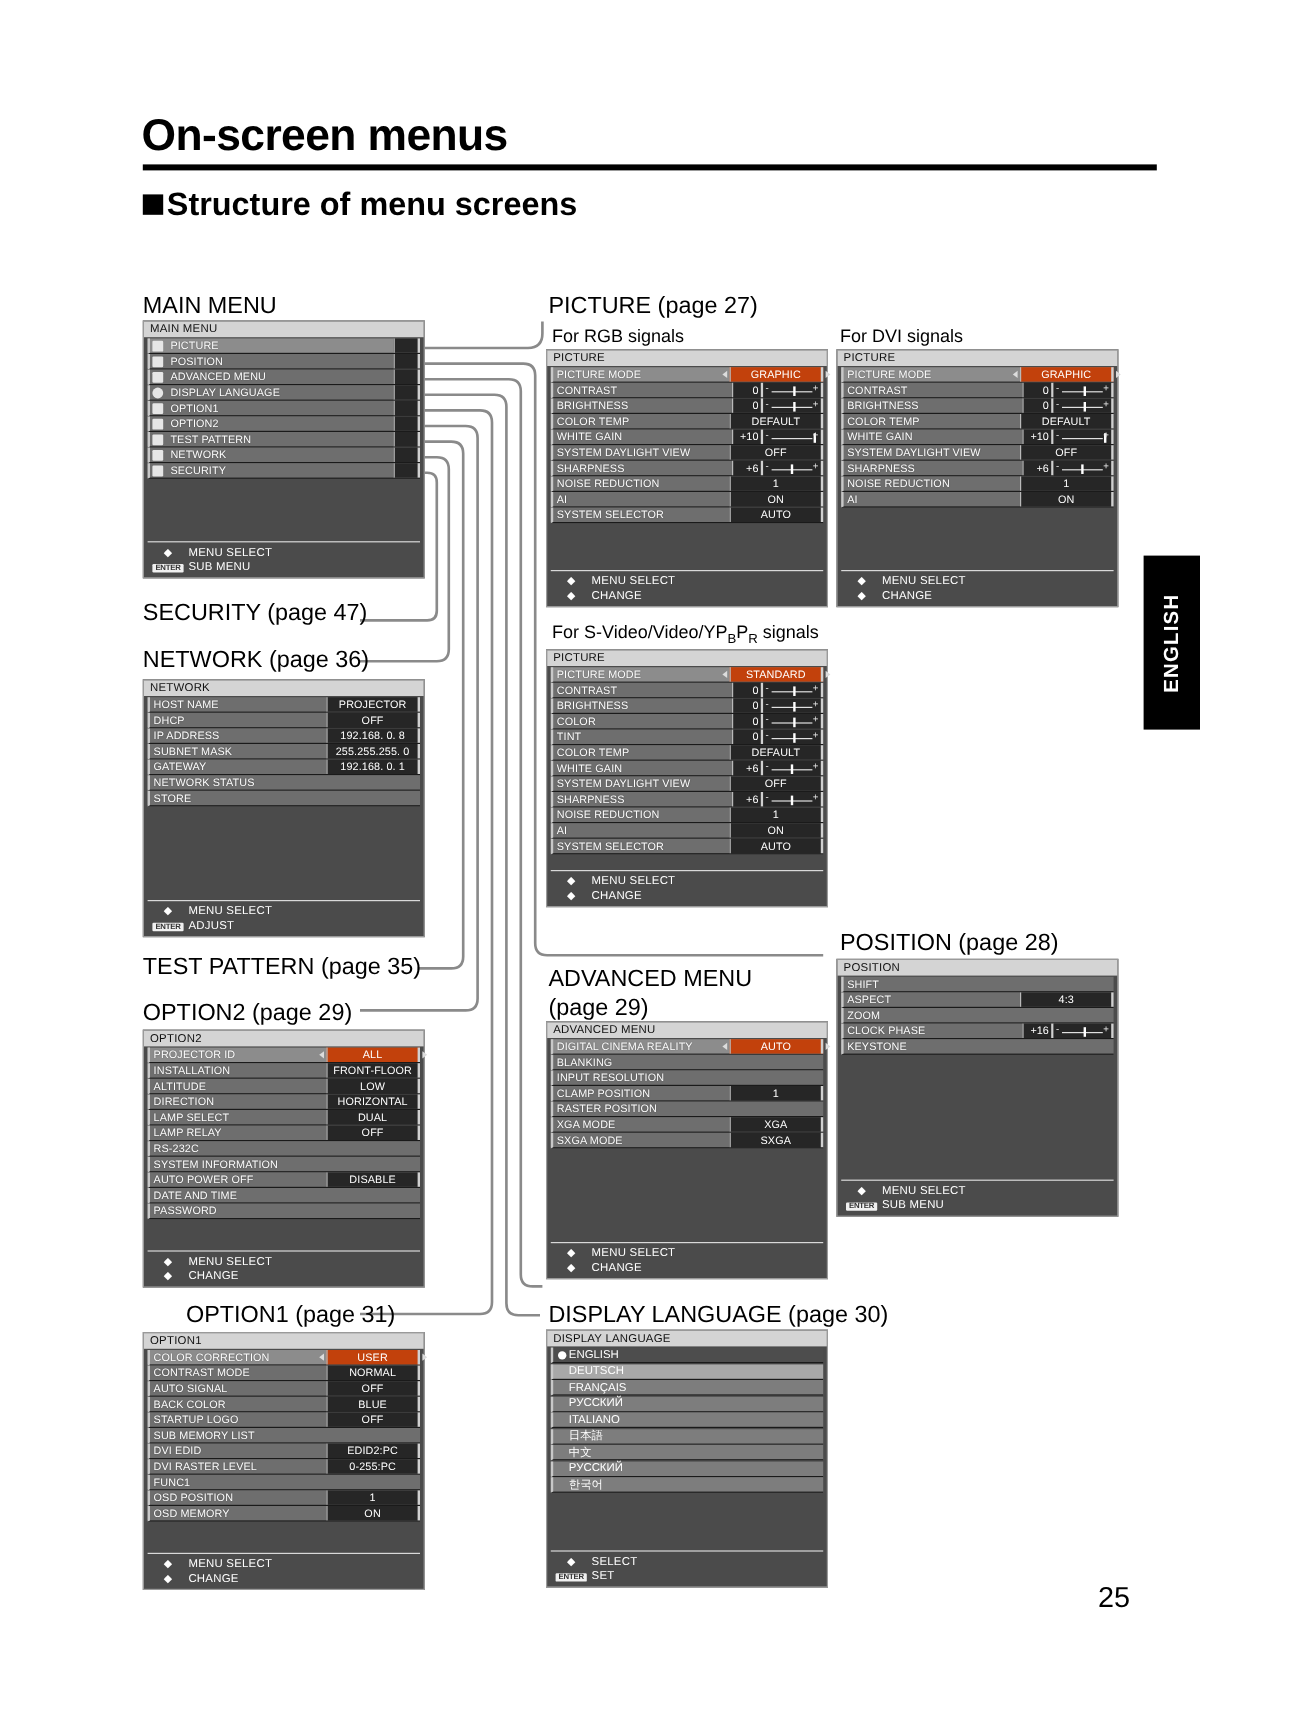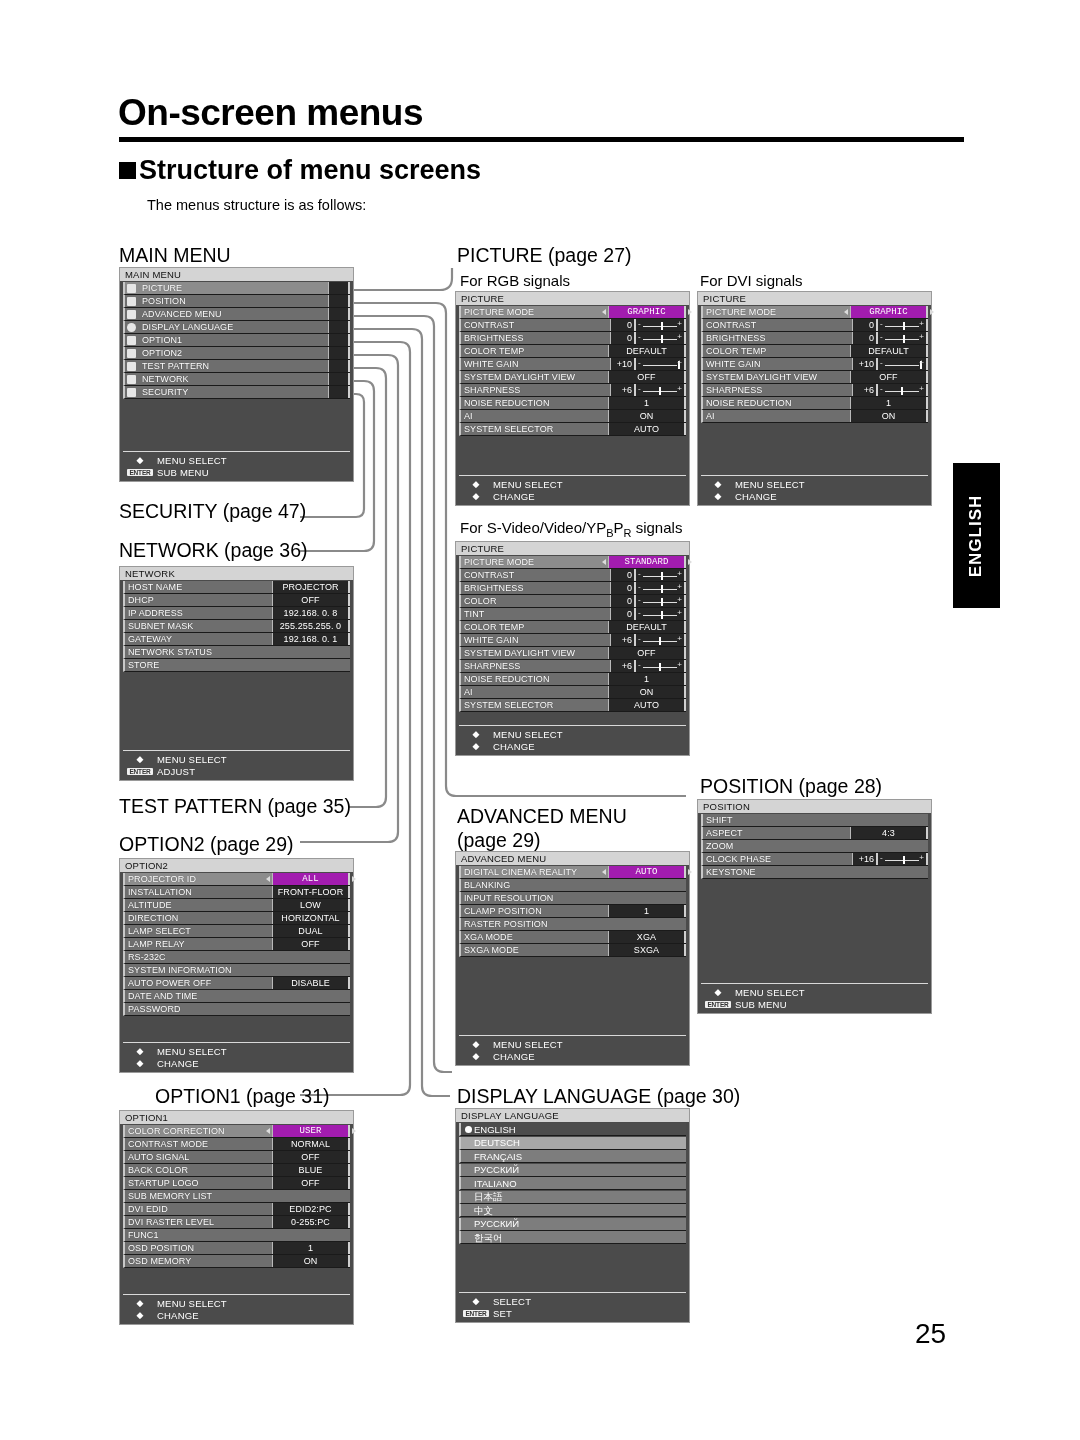--- a/index.html
+++ b/index.html
@@ -38,21 +38,21 @@
     background:#000; color:#fff;
     display:flex; align-items:center; justify-content:center;
   }
   #english-tab span {
     transform:rotate(-90deg); white-space:nowrap;
     font-size:17px; font-weight:bold; letter-spacing:1px;
   }
 
   #page-number {
     position:absolute; left:915px; top:1318px;
-    font-size:28px;
+    font-size:24px;
   }
 
   
   .caption { position:absolute; font-size:19.5px; white-space:nowrap; }
   .caption.small { font-size:15px;text-align:right; }
 
   
   .osd {
     position:absolute;
     background:#4b4b4b;
@@ -80,21 +80,21 @@
     flex:1 1 auto; padding-left:3px; line-height:12px;
     font-size:9px; letter-spacing:0.1px; white-space:nowrap; overflow:hidden;
     text-shadow:0 0 1px rgba(0,0,0,.4);
   }
   .osd-val {
     flex:0 0 auto; width:78px; background:#262626;
     border-left:1px solid #b9b9b9; border-right:2px solid #d0d0d0;
     text-align:center; line-height:12px; font-size:9px; letter-spacing:0.1px;
     position:relative;
   }
-  .osd-row.sel > .osd-val { background:#a21caf;font-family:Liberation Mono, monospace; }
+  .osd-row.sel > .osd-val { background:#c2410c; }
   
   .osd-row.sel .arrow-l, .osd-row.sel .arrow-r {
     position:absolute; top:3px; width:0;height:0;
   }
   .arrow-l { left:-7px; border-top:3px solid transparent; border-bottom:3px solid transparent; border-right:4px solid #dcdcdc; }
   .arrow-r { right:-8px; border-top:3px solid transparent; border-bottom:3px solid transparent; border-left:4px solid #dcdcdc; }
 
   
   .osd-num {
     flex:0 0 auto; width:26px; background:#262626;
@@ -156,21 +156,20 @@
   #connectors { position:absolute; left:0; top:0; width:1080px; height:1440px; pointer-events:none; }
 </style>
 </head>
 <body>
 
 <div id="page-title">On-screen menus</div>
 <div id="title-rule"></div>
 <div id="section-bullet"></div>
 <div id="section-title">Structure of menu screens</div>
 <div id="intro">
-  <div>The menus structure is as follows:</div>
 </div>
 
 <div id="english-tab">
   <span>ENGLISH</span>
 </div>
 <div id="page-number">25</div>
 
 <svg id="connectors" viewBox="0 0 1080 1440">
   <g fill="none" stroke="#8a8a8a" stroke-width="2.2">
 

